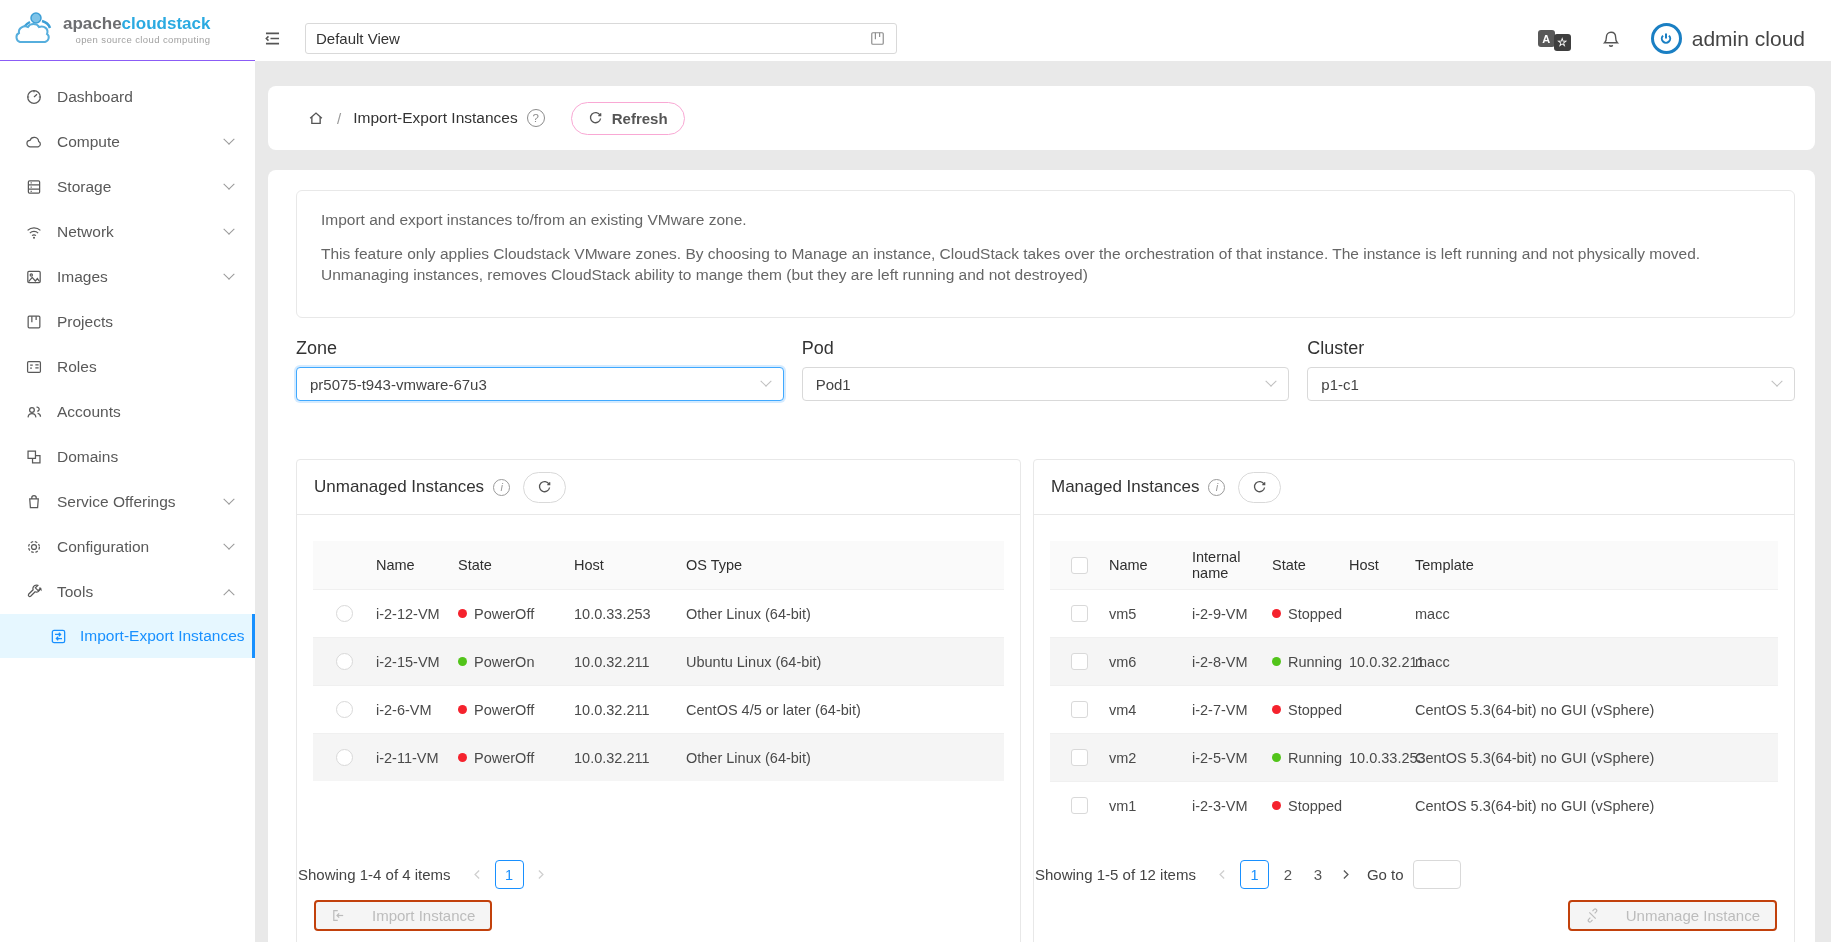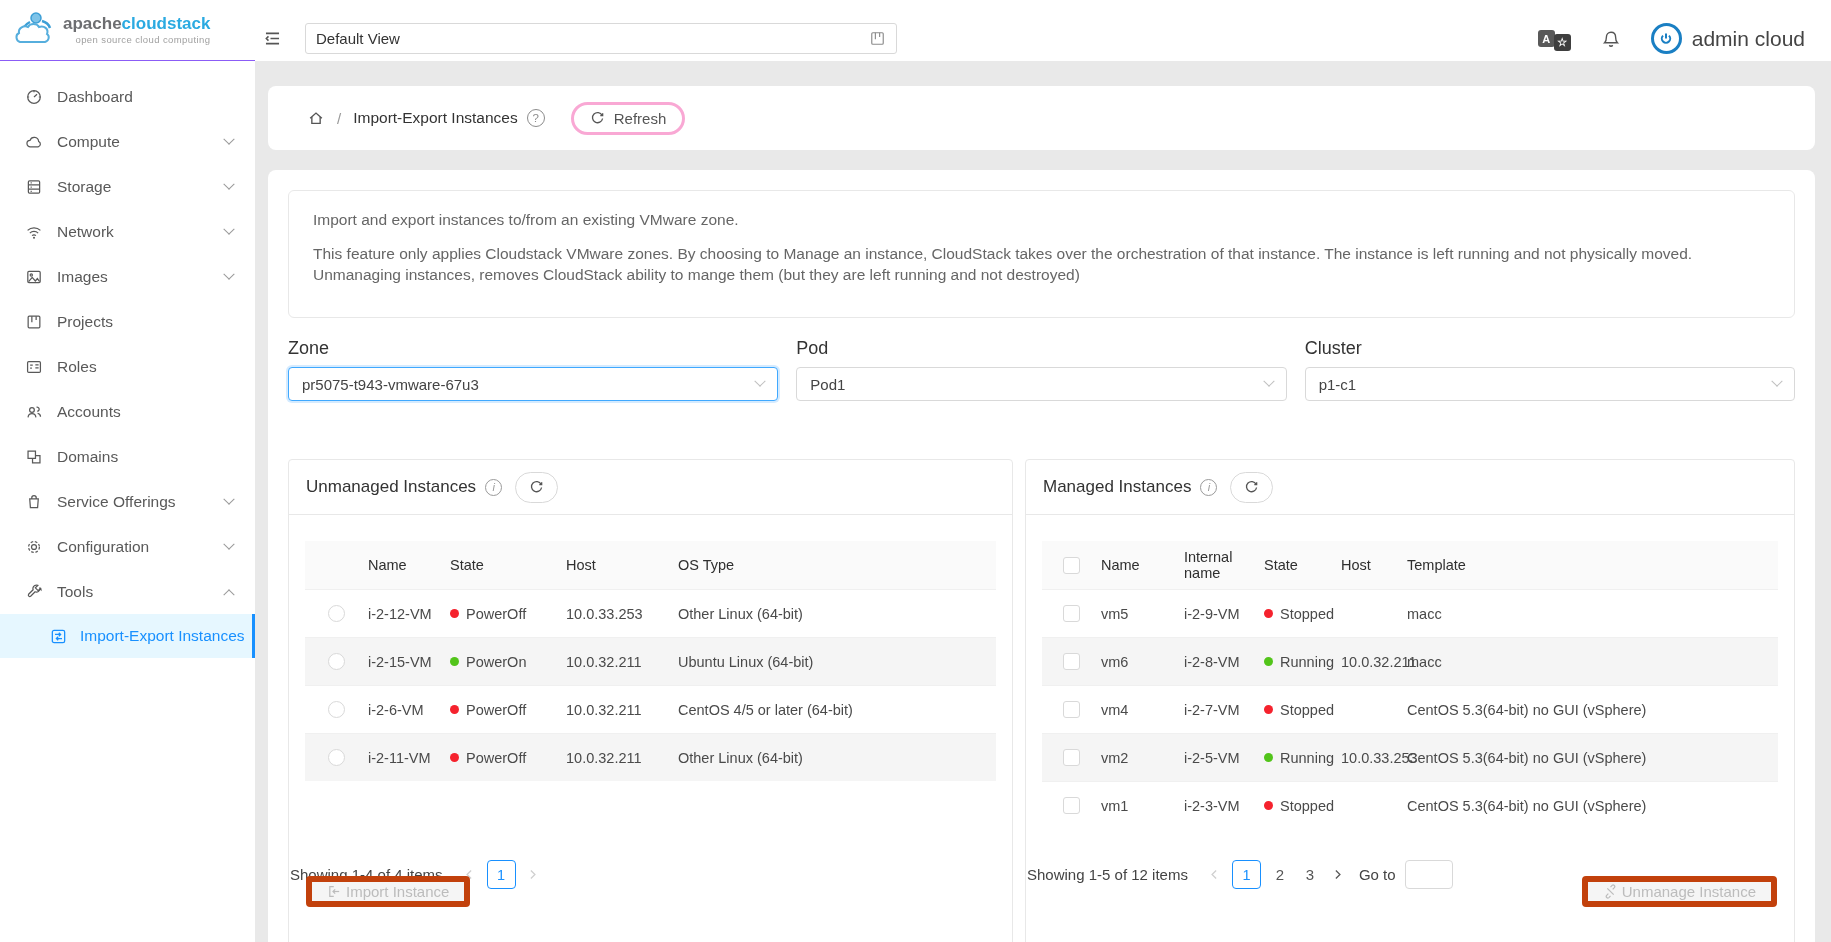--- a/index.html
+++ b/index.html
@@ -38,25 +38,25 @@
   .username{margin-left:10px;font-size:21px;color:#444;cursor:pointer;}
 
   .content{flex:1;background:#e9e9e9;padding:25px 16px 0 13px;overflow:hidden;}
 
   
   .bccard{height:64px;background:#fff;border-radius:8px;display:flex;align-items:center;padding:0 24px 0 39px;}
   .home-ic{color:#555;cursor:pointer;}
   .bc-sep{color:#999;font-size:15px;margin:0 12px;}
   .bc-title{font-size:15.5px;color:#333;}
   .qmark{width:18px;height:18px;border:1px solid #8c8c8c;border-radius:50%;color:#8c8c8c;font-size:11.5px;display:flex;align-items:center;justify-content:center;margin-left:9px;cursor:pointer;}
-  .refresh-btn{margin-left:26px;height:33px;border:3px solid #f9a8d4;border-radius:17px;background:#fff;display:flex;align-items:center;gap:9px;padding:0 16px;font-size:15px;color:#555;cursor:pointer;}
+  .refresh-btn{margin-left:26px;height:33px;border:1px solid #f9a8d4;border-radius:17px;background:#fff;display:flex;align-items:center;gap:9px;padding:0 16px;font-size:15px;color:#555;cursor:pointer;font-weight:bold;}
   .refresh-btn .ic{color:#555;}
 
   
-  .maincard{margin-top:20px;height:772px;background:#fff;border-radius:8px 8px 0 0;padding:20px 20px 0 20px;overflow:hidden;}
+  .maincard{margin-top:20px;height:772px;background:#fff;border-radius:8px 8px 0 0;padding:20px 20px 0 28px;overflow:hidden;}
   .descbox{height:128px;border:1px solid #e8e8e8;border-radius:6px;padding:18px 24px;font-size:15.5px;color:#666;line-height:21px;overflow:hidden;}
   .descbox p+p{margin-top:13px;}
 
   .filters{display:flex;gap:18px;margin-top:20px;}
   .fcol{flex:1;min-width:0;}
   .flabel{font-size:18px;color:#333;margin-bottom:8px;}
   .select{height:34px;border:1px solid #d9d9d9;border-radius:4px;background:#fff;display:flex;align-items:center;justify-content:space-between;padding:0 13px;font-size:15px;color:#444;cursor:pointer;}
   .select.focused{border-color:#40a9ff;box-shadow:0 0 0 2px rgba(24,144,255,.18);}
   .schev{width:8px;height:8px;border-right:1.4px solid #bfbfbf;border-bottom:1.4px solid #bfbfbf;transform:rotate(45deg) translate(-2px,-2px);}
 
@@ -83,21 +83,21 @@
 
   .pager{position:absolute;top:400px;left:1px;right:17px;display:flex;align-items:center;font-size:15px;color:#444;}
   .pager .sum{margin-right:14px;}
   .parrow{width:26px;height:26px;display:flex;align-items:center;justify-content:center;color:#d0d0d0;cursor:pointer;}
   .parrow.en{color:#595959;}
   .pagebox{width:29px;height:29px;border:1px solid #1890ff;border-radius:4px;color:#1890ff;background:#fff;display:flex;align-items:center;justify-content:center;font-size:14.5px;margin:0 4px;cursor:pointer;}
   .pagenum{width:26px;text-align:center;color:#555;margin:0 2px;cursor:pointer;}
   .goto{margin-left:8px;color:#444;}
   .goto-input{width:48px;height:29px;border:1px solid #d9d9d9;border-radius:4px;margin-left:9px;background:#fff;}
 
-  .actionbtn{position:absolute;top:416px;height:31px;border:6px solid #c2410c;border-radius:4px;background:#f5f5f5;color:#bcbcbc;display:flex;align-items:center;gap:4px;padding:0 15px;font-size:15px;cursor:not-allowed;}
+  .actionbtn{position:absolute;top:440px;height:31px;border:2px solid #c2410c;border-radius:4px;background:#f5f5f5;color:#bcbcbc;display:flex;align-items:center;gap:26px;padding:0 15px;font-size:15px;cursor:not-allowed;}
   .actionbtn.l{left:17px;}
   .actionbtn.r{right:17px;}
 </style>
 </head>
 <body>
 
 <div class="app">
 
   <div class="sidebar">
     <div class="logo">

